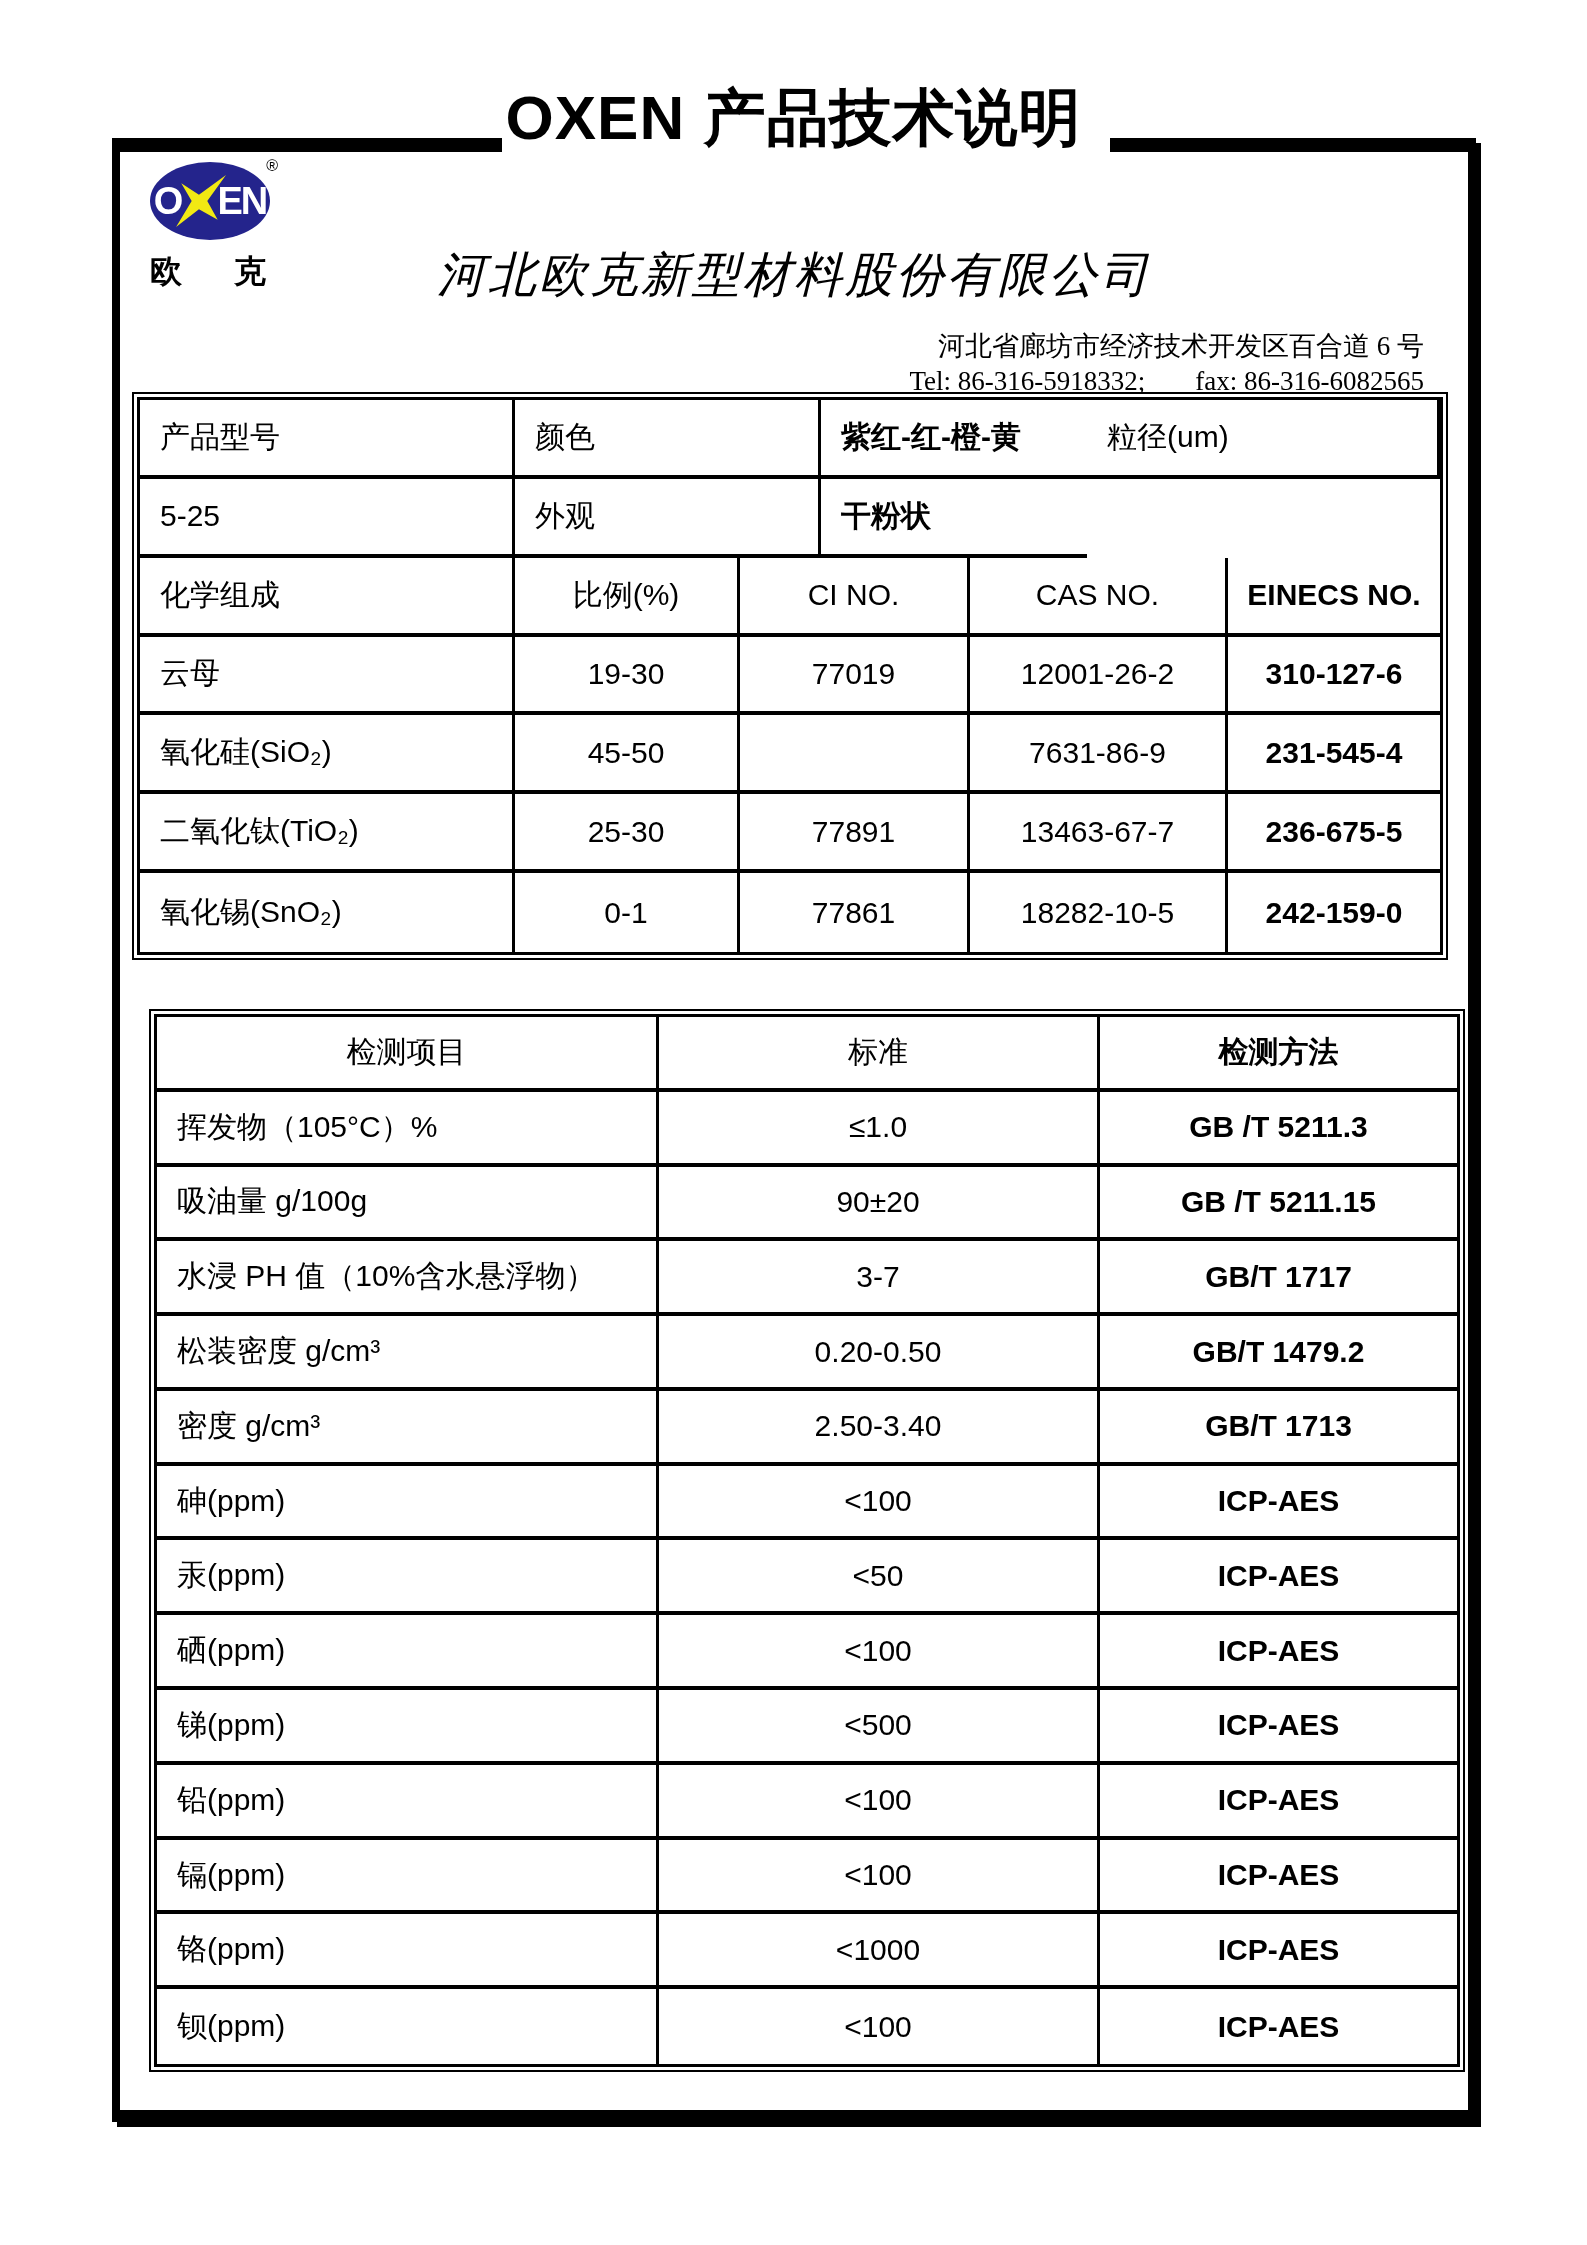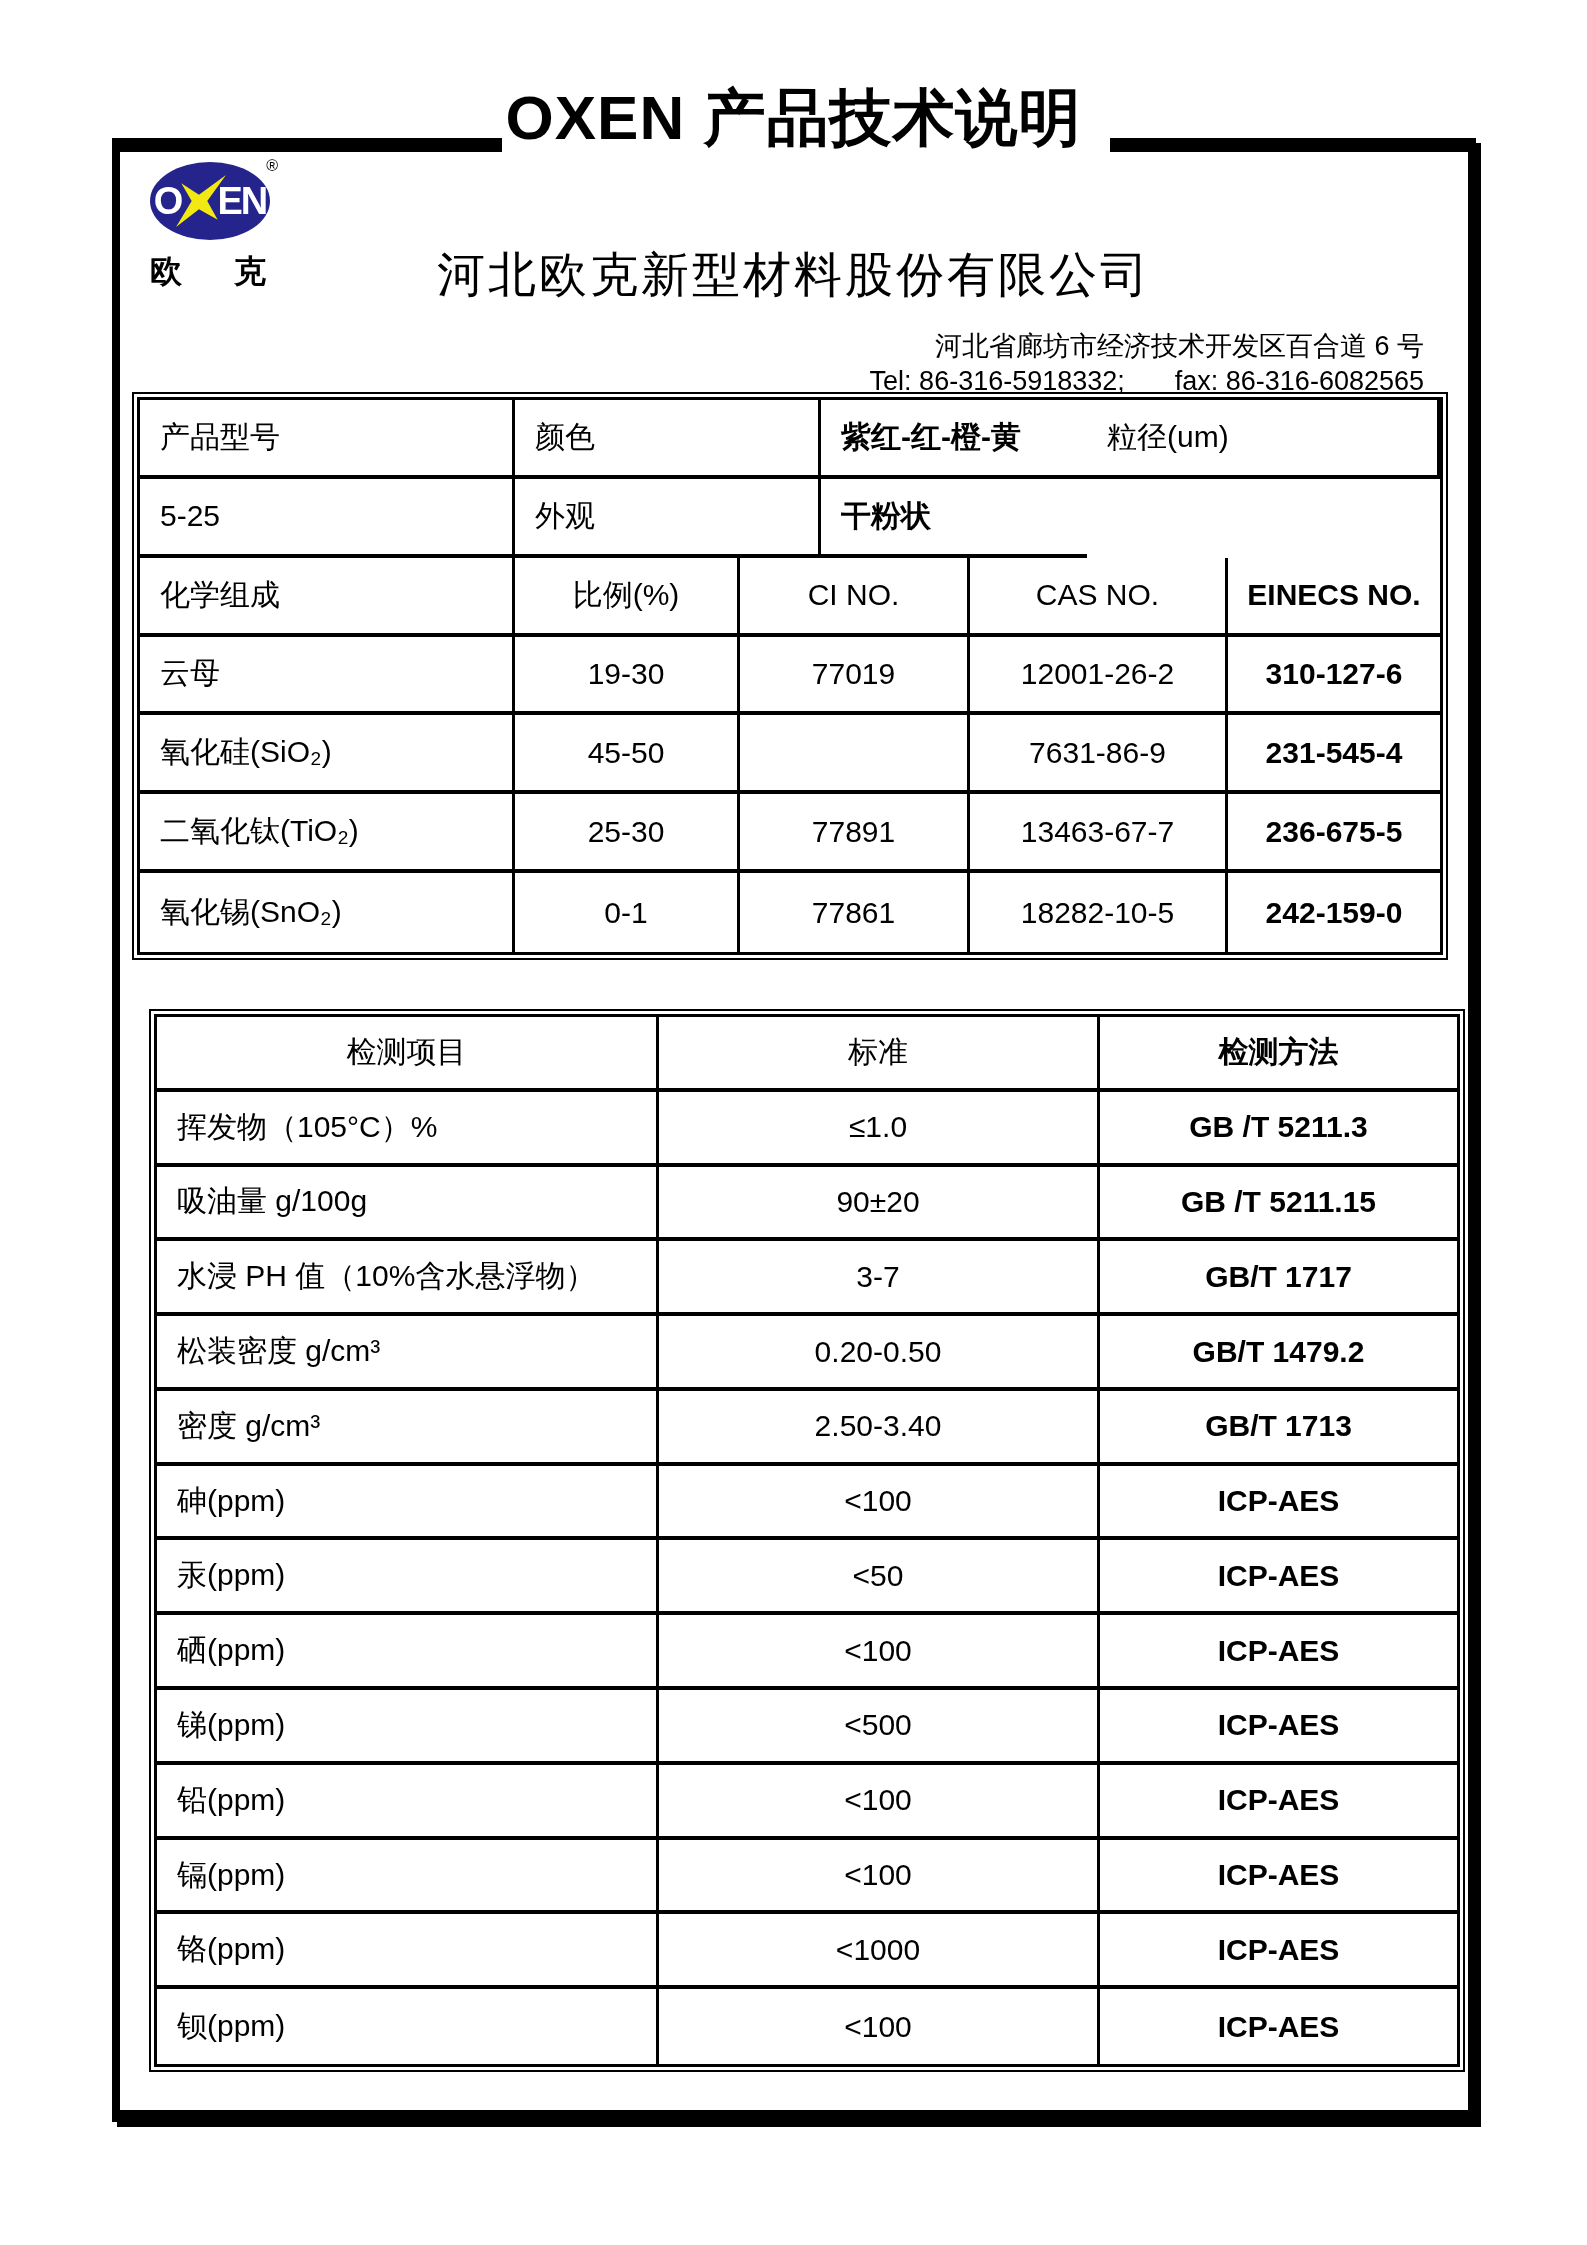--- a/index.html
+++ b/index.html
@@ -30,25 +30,25 @@
     display:flex; align-items:center; justify-content:center;
   }
   .logo-o, .logo-en { color:#fff; font-weight:bold; font-size:38px; line-height:1; z-index:1; }
   .logo-en { letter-spacing:-2px; }
   .logo-star { position:relative; z-index:2; margin:0 -9px; }
   .logo-reg { position:absolute; top:-4px; right:-8px; font-size:16px; color:#000; background:#fff; line-height:1; z-index:3; border-radius:50%; }
   .logo-caption { margin-top:10px; width:116px; display:flex; justify-content:space-between; font-size:32px; font-weight:bold; }
   
   .company {
     position:absolute; left:112px; top:243px; width:1364px; text-align:center;
-    font-family:"Liberation Serif","DejaVu Serif",serif; font-size:48px; letter-spacing:3px; white-space:nowrap;
+    font-family:"Liberation Serif","DejaVu Serif",serif; font-size:48px; letter-spacing:3px; white-space:nowrap;font-style:italic;
   }
   .address {
     position:absolute; right:163px; top:329px; text-align:right;
-    font-family:Liberation Sans, sans-serif; font-size:27px; line-height:35px; white-space:nowrap;
+    font-family:Liberation Serif, serif; font-size:27px; line-height:35px; white-space:nowrap;
   }
   .address .fax { margin-left:50px; }
   
   .tbl { position:absolute; border:2px solid #000; padding:3px; background:#fff; }
   .tbl1 { left:132px; top:392px;  width:1316px; height:568px; }
   .tbl2 { left:149px; top:1009px; width:1316px; height:1063px; }
   .tbl-inner { border:3px solid #000; height:100%; display:flex; flex-direction:column; }
   .grid { display:grid; grid-auto-rows:1fr; }
   #grid-a { flex:2; grid-template-columns:375px 306px 266px 1fr; }
   #grid-b { flex:5; grid-template-columns:375px 225px 230px 258px 1fr; }

